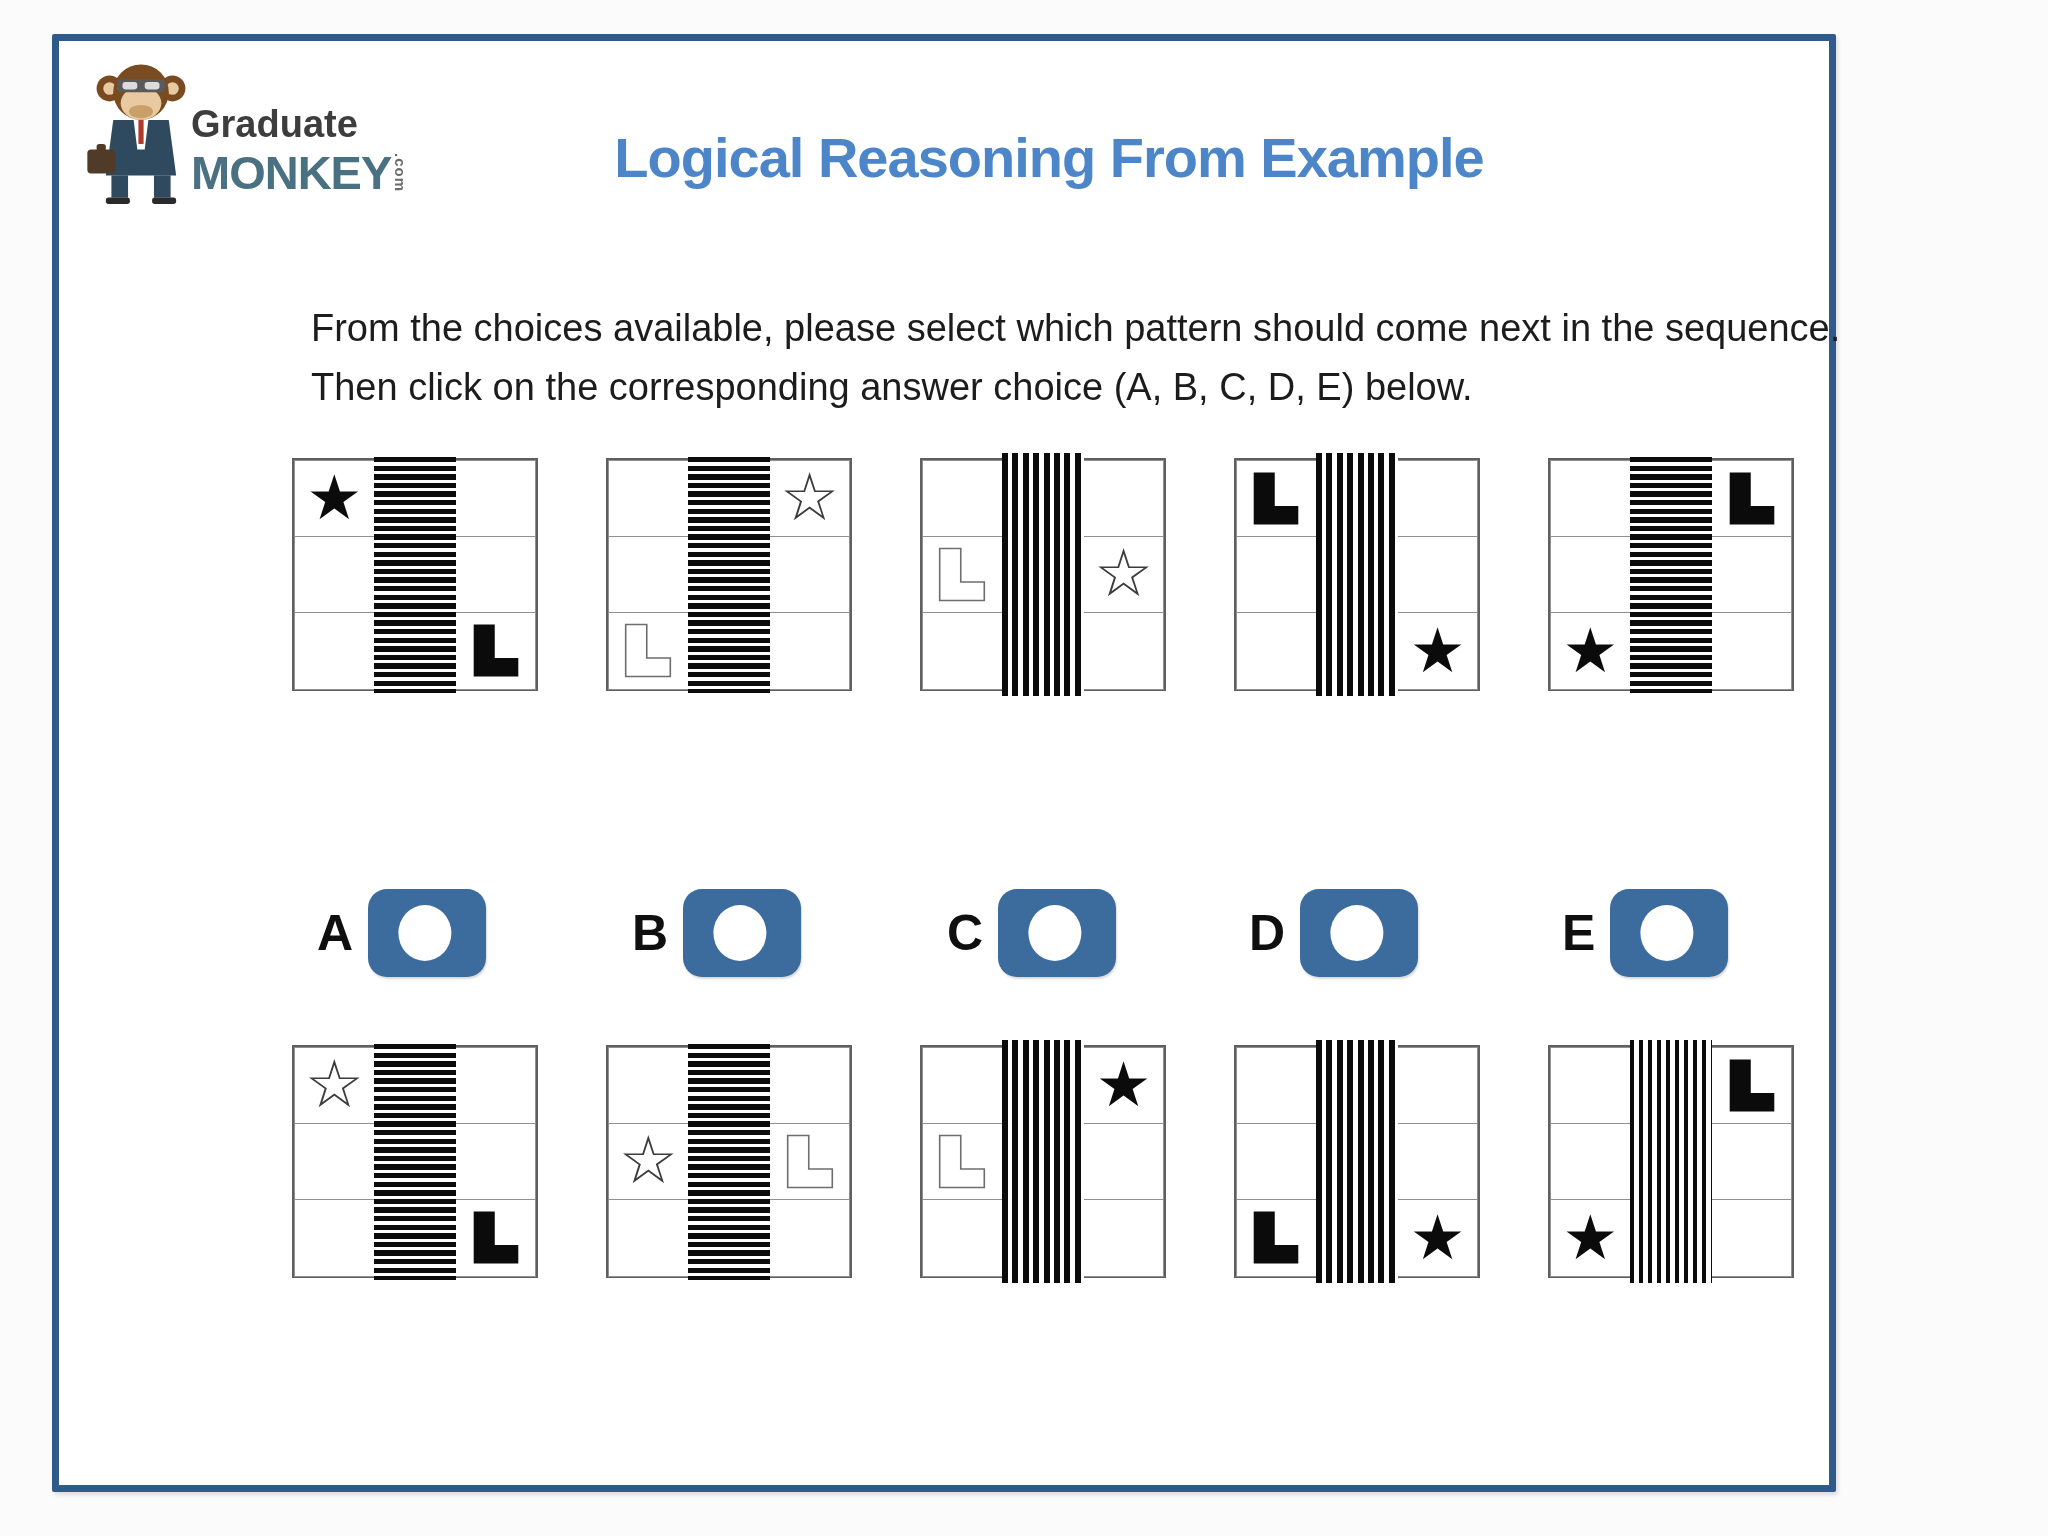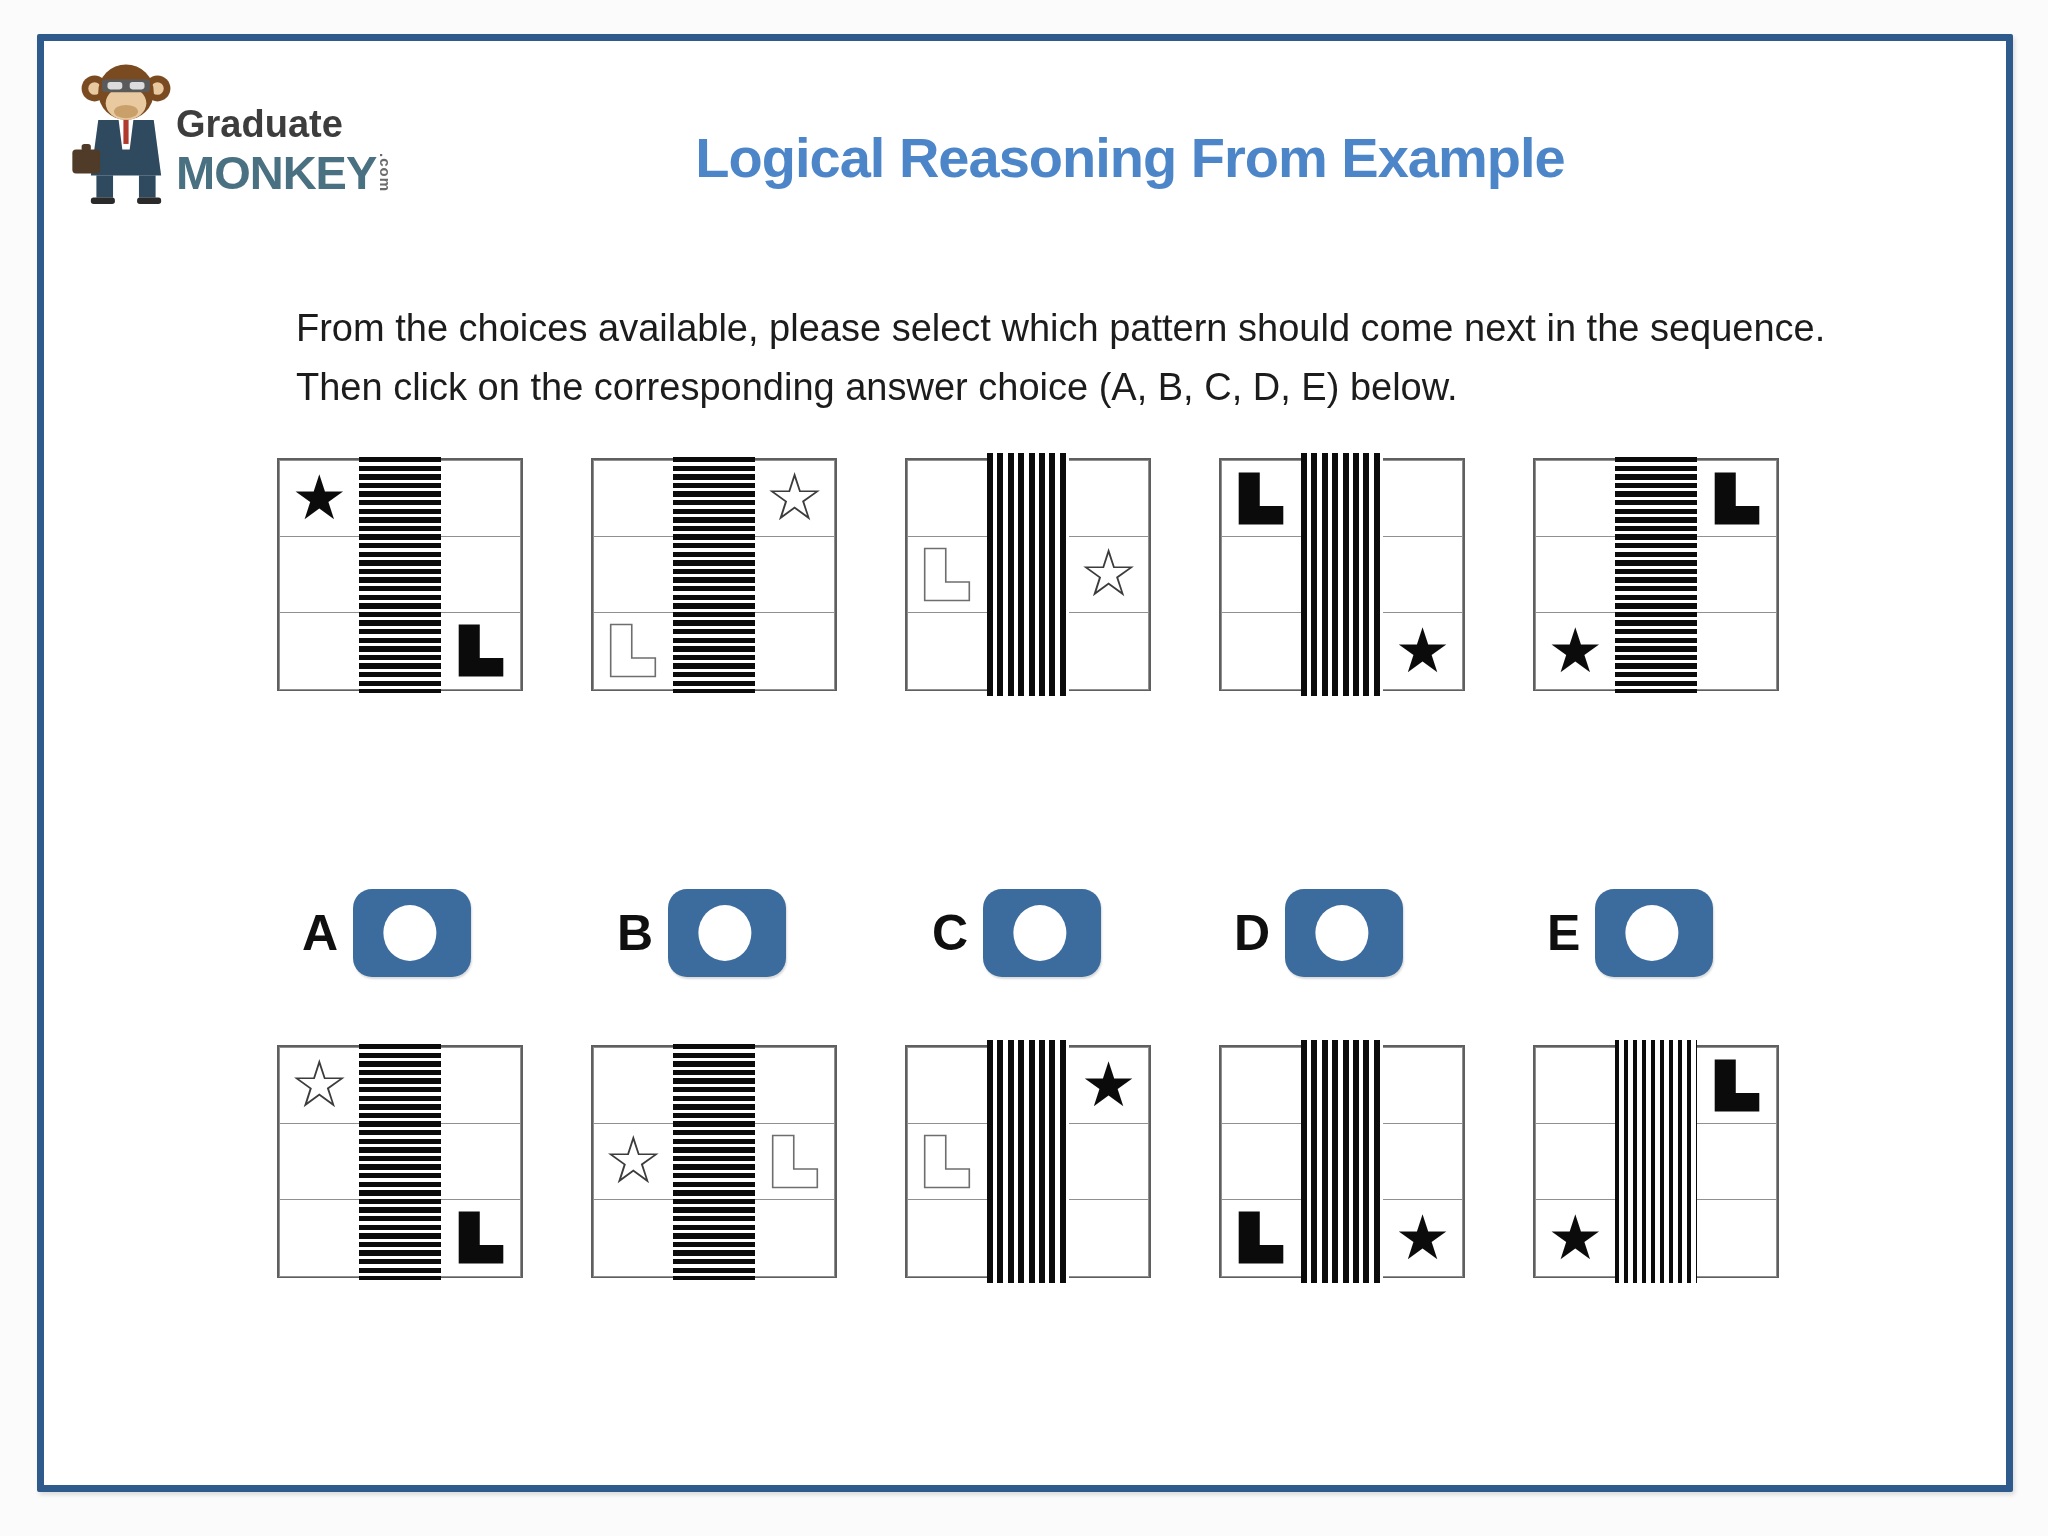--- a/index.html
+++ b/index.html
@@ -1,19 +1,19 @@
 <!DOCTYPE html>
 <html><head>
 <meta charset="utf-8">
 <style>
   * { margin:0; padding:0; box-sizing:border-box; }
   html,body { width:2048px; height:1536px; background:#fbfbfb; overflow:hidden;
               font-family:"Liberation Sans", sans-serif; }
 
-  .frame { position:absolute; left:37px; top:34px; width:1976px; height:1458px;
+  .frame { position:absolute; left:52px; top:34px; width:1784px; height:1458px;
            background:#ffffff; border:7px solid #2e5b8c; border-radius:2px;
            box-shadow:2px 3px 4px rgba(0,0,0,0.12); }
 
   
   .logo { position:absolute; left:26px; top:16px; display:flex; align-items:flex-start; }
   .logo-icon { width:112px; height:148px; flex:0 0 auto; }
   .logo-text { margin-left:-6px; margin-top:48px; line-height:1; }
   .logo-line1 { font-size:38px; font-weight:bold; color:#3d3d3d; letter-spacing:0px; }
   .logo-line2-wrap { display:flex; align-items:flex-start; margin-top:6px; }
   .logo-line2 { font-size:47px; font-weight:bold; color:#4a7182; letter-spacing:-1px; }

